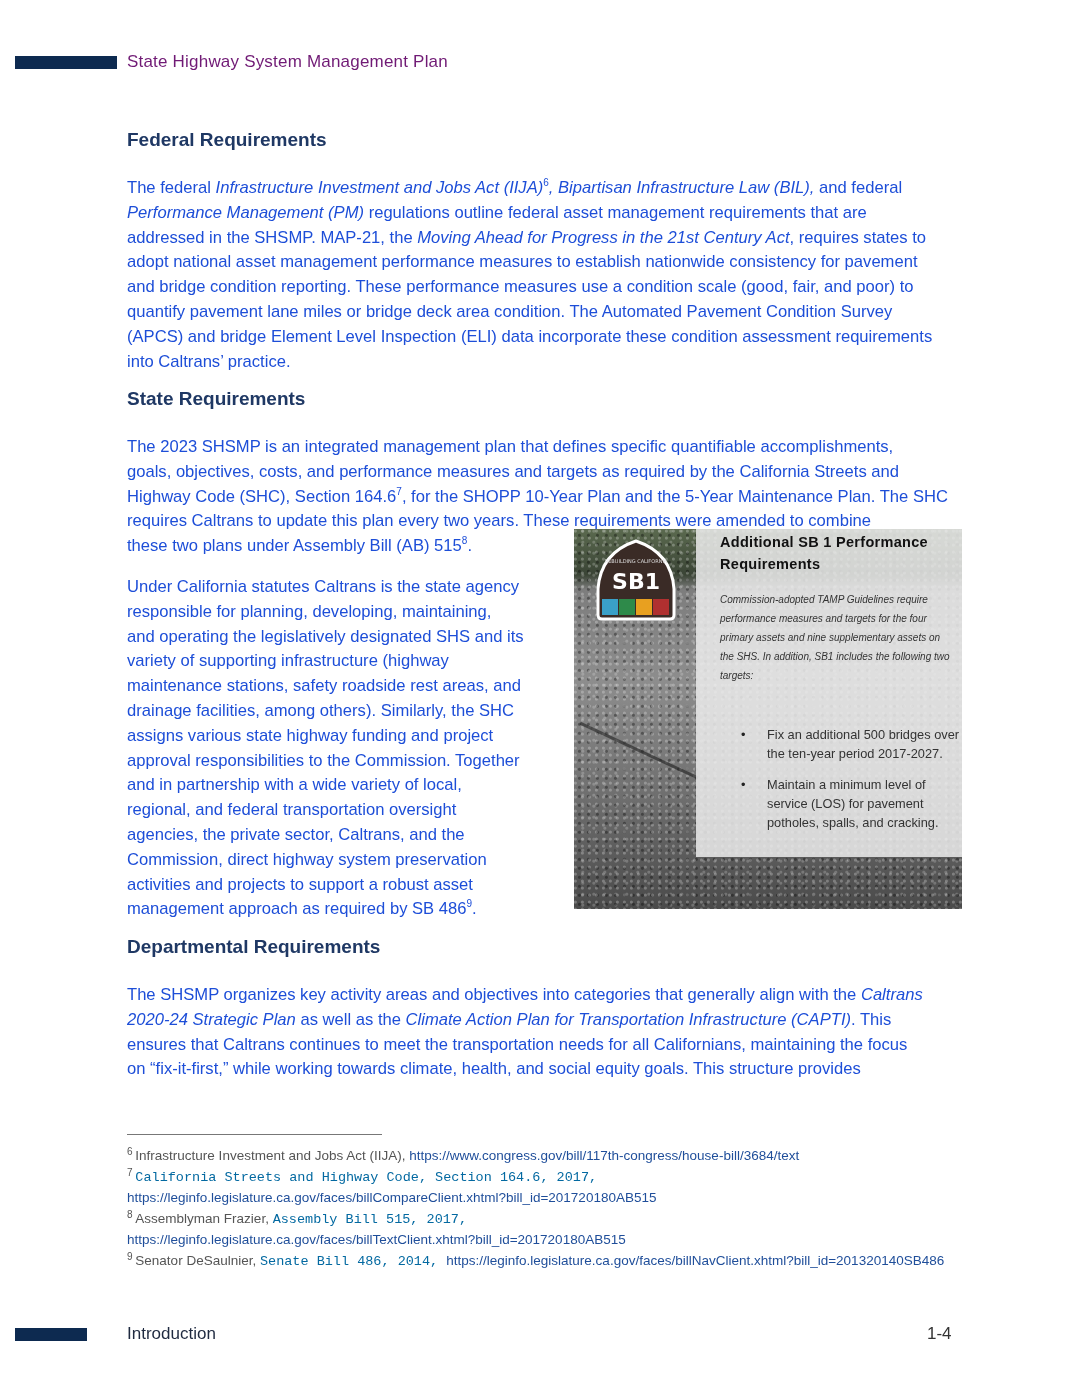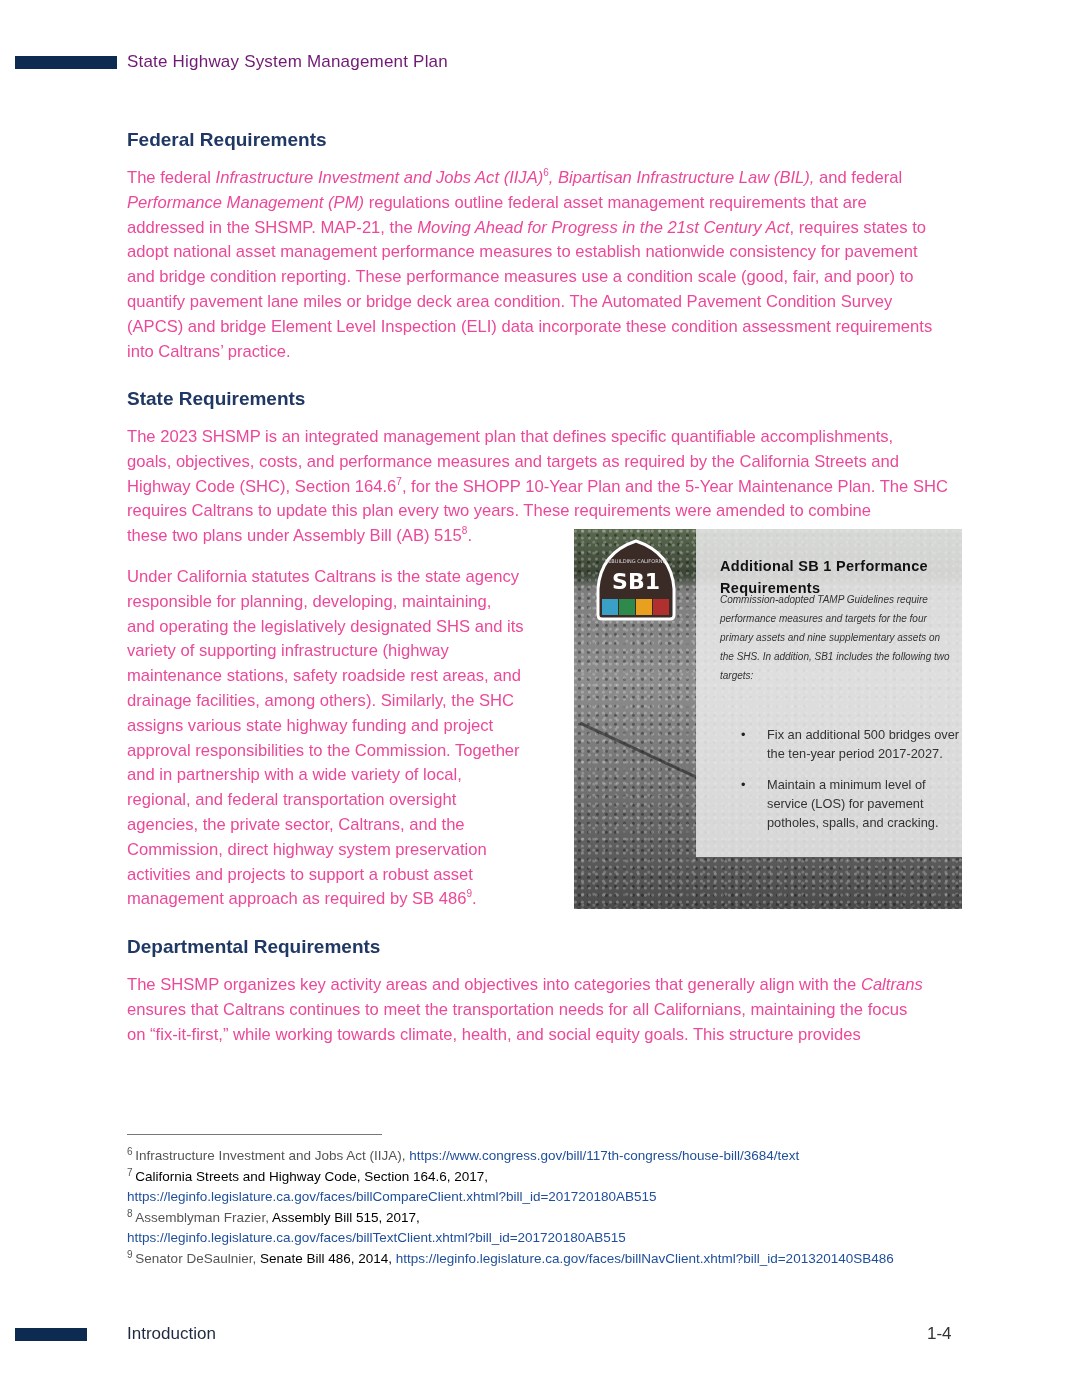--- a/index.html
+++ b/index.html
@@ -1,42 +1,42 @@
 <!DOCTYPE html>
 <html><head>
 <meta charset="utf-8">
 <style>
   html, body { margin:0; padding:0; background:#ffffff; }
   body { width:1080px; height:1397px; position:relative; overflow:hidden;
          font-family:"Liberation Sans", sans-serif; color:#404040; }
   .hdr-bar { position:absolute; left:15px; top:56px; width:102px; height:13px; background:#0d2a50; }
   .hdr-title { position:absolute; left:127px; top:52px; font-size:17px; color:#701a75; letter-spacing:0.2px; }
   .h2 { position:absolute; left:127px; font-size:19px; font-weight:bold; color:#1f3864; }
-  .para { position:absolute; left:127px; font-size:16.6px; line-height:24.8px; color:#ec4899; }
+  .para { position:absolute; left:127px; font-size:16.6px; line-height:24.8px; color:#1d4ed8;margin-top:10px; }
   .para i { font-style:italic; }
   sup { font-size:10px; line-height:0; }
   .float-box { position:absolute; left:574px; top:529px; width:388px; height:380px; overflow:hidden;
                background: linear-gradient(180deg,#5b6a4f 0%,#3a4435 12%,#7d7d7d 16%,#8d8d8d 40%,#6f6f6f 70%,#4a4a4a 100%); }
   .texture { position:absolute; inset:0;
      background-image:
       radial-gradient(circle at 20% 30%, rgba(255,255,255,0.25) 1px, transparent 2px),
       radial-gradient(circle at 60% 70%, rgba(0,0,0,0.35) 1px, transparent 2px),
       radial-gradient(circle at 80% 20%, rgba(255,255,255,0.2) 1px, transparent 2px);
      background-size: 7px 7px, 9px 9px, 11px 11px; }
   .crack { position:absolute; left:0; top:220px; width:130px; height:3px; background:#222; transform:rotate(25deg); opacity:.6; }
   .overlay { position:absolute; left:122px; top:0; width:266px; height:328px; background:rgba(235,235,235,0.86); }
-  .ov-title { position:absolute; left:146px; top:26px; width:235px; font-size:14.5px; font-weight:bold; color:#111; line-height:22px; letter-spacing:0.3px; }
+  .ov-title { position:absolute; left:146px; top:2px; width:235px; font-size:14.5px; font-weight:bold; color:#111; line-height:22px; letter-spacing:0.3px; }
   .ov-text { position:absolute; left:146px; top:61px; width:235px; font-size:10px; line-height:19px; color:#333;font-style:italic; }
   .ov-list { position:absolute; left:146px; top:187px; width:235px; margin:9px; padding:0; list-style:none; font-size:12.8px; line-height:19px; color:#333; }
   .ov-list li { position:relative; padding-left:38px; margin-bottom:12px; }
   .ov-list li::before { content:"•"; position:absolute; left:12px; top:0; color:#222; }
   .sb1 { position:absolute; left:20px; top:10px; width:84px; height:82px; }
   .fn-rule { position:absolute; left:127px; top:1134px; width:255px; height:1px; background:#777; }
   .fn { position:absolute; left:127px; font-size:13.5px; line-height:20.5px; color:#555; }
-  .fn .dark { color:#000000; }
+  .fn .dark { color:#0369a1;font-family:Liberation Mono, monospace; }
   .fn a { color:#1f4e9a; text-decoration:none; }
   .ftr-bar { position:absolute; left:15px; top:1328px; width:72px; height:13px; background:#0d2a50; }
   .ftr-title { position:absolute; left:127px; top:1324px; font-size:17px; font-weight:normal; color:#1f2a40; }
   .ftr-page { position:absolute; left:927px; top:1324px; font-size:17px; color:#333; }
 </style>
 </head>
 <body>
 
 <div class="hdr-bar"></div>
 <div class="hdr-title">State Highway System Management Plan</div>
@@ -95,20 +95,21 @@
   <div class="ov-text">Commission-adopted TAMP Guidelines require performance measures and targets for the four primary assets and nine supplementary assets on the SHS. In addition, SB1 includes the following two targets:</div>
   <ul class="ov-list">
     <li>Fix an additional 500 bridges over the ten-year period 2017-2027.</li>
     <li>Maintain a minimum level of service (LOS) for pavement potholes, spalls, and cracking.</li>
   </ul>
 </div>
 
 <div class="h2" style="top:936px">Departmental Requirements</div>
 <div class="para" id="p-dept" style="top:973px;width:860px">
     <div>The SHSMP organizes key activity areas and objectives into categories that generally align with the <i>Caltrans</i></div>
+    <div><i>2020-24 Strategic Plan</i> as well as the <i>Climate Action Plan for Transportation Infrastructure (CAPTI)</i>.  This</div>
     <div>ensures that Caltrans continues to meet the transportation needs for all Californians, maintaining the focus</div>
     <div>on “fix-it-first,” while working towards climate, health, and social equity goals.  This structure provides</div>
   </div>
 
 <div class="fn-rule"></div>
 <div class="fn" id="footnotes" style="top:1146px;width:860px">
     <div><sup>6 </sup>Infrastructure Investment and Jobs Act (IIJA), <a>https://www.congress.gov/bill/117th-congress/house-bill/3684/text</a></div>
     <div><sup>7 </sup><span class="dark">California Streets and Highway Code, Section 164.6, 2017,</span><br><a>https://leginfo.legislature.ca.gov/faces/billCompareClient.xhtml?bill_id=201720180AB515</a></div>
     <div><sup>8 </sup>Assemblyman Frazier, <span class="dark">Assembly Bill 515, 2017,</span><br><a>https://leginfo.legislature.ca.gov/faces/billTextClient.xhtml?bill_id=201720180AB515</a></div>
     <div><sup>9 </sup>Senator DeSaulnier, <span class="dark">Senate Bill 486, 2014, </span><a>https://leginfo.legislature.ca.gov/faces/billNavClient.xhtml?bill_id=201320140SB486</a></div>

